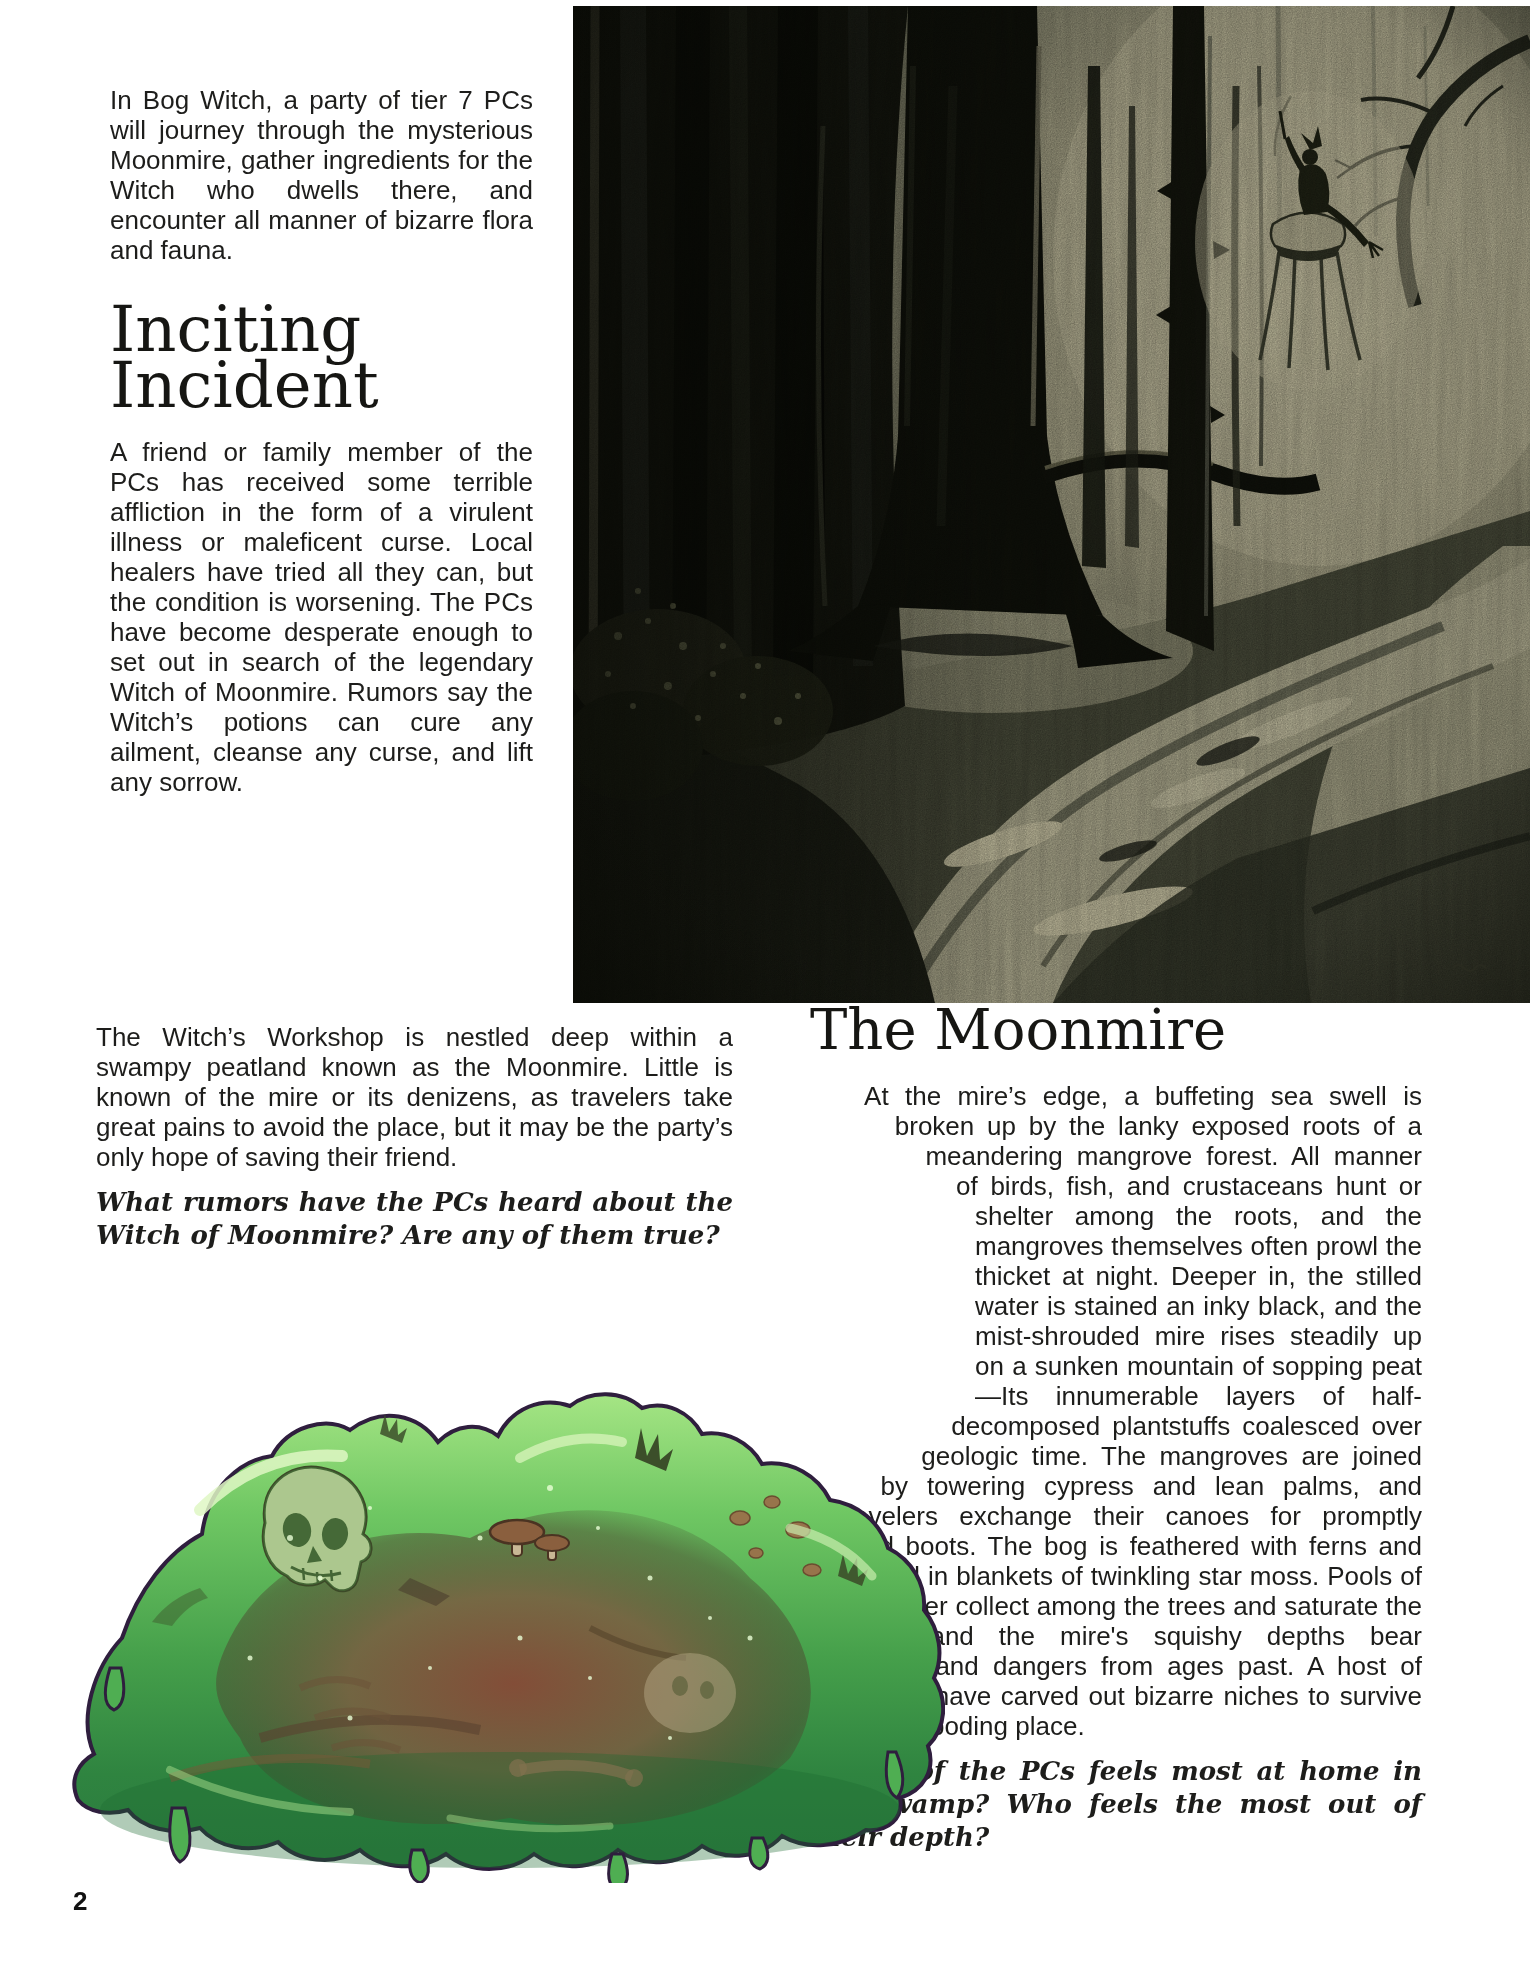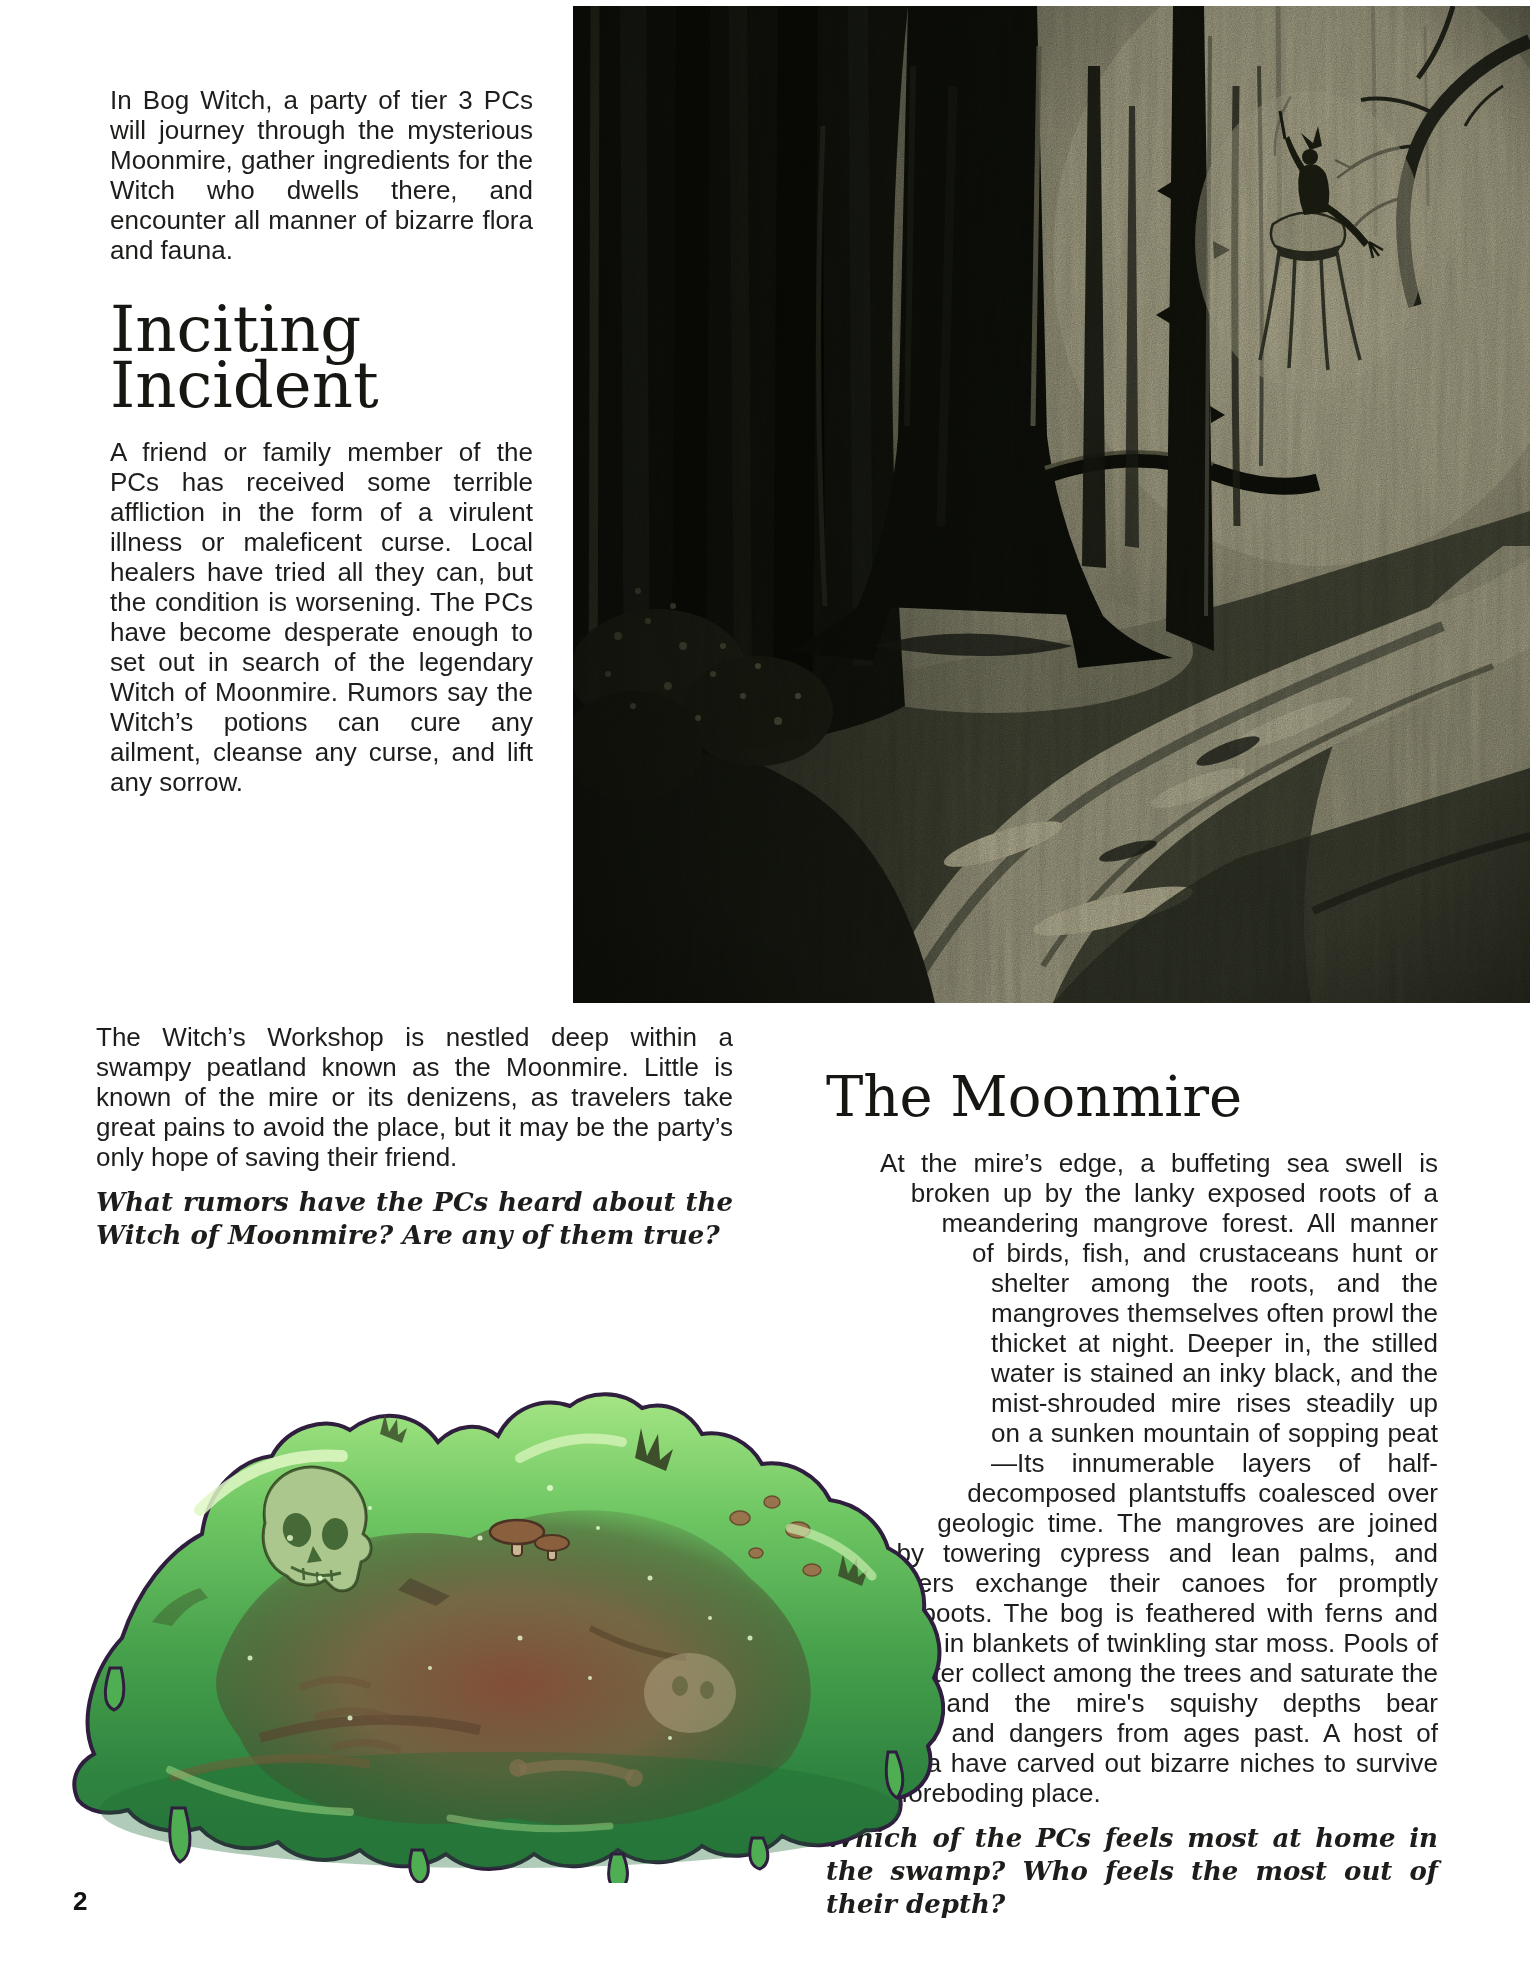--- a/index.html
+++ b/index.html
@@ -19,21 +19,21 @@
     font-size:64px;line-height:56px;margin:36px 0 24px 0;width:330px;
   }
   h2.moonmire-heading{
     font-family:"DejaVu Serif", serif;font-weight:400;color:#161613;
     font-size:56px;line-height:62px;margin:0 0 20px 0;width:100%;
   }
   .col-top-left{position:absolute;left:110px;top:85px;width:423px;}
   .forest-illo{position:absolute;left:573px;top:6px;width:957px;height:997px;}
   .forest-illo svg{display:block;width:100%;height:100%;}
   .col-bottom-left{position:absolute;left:96px;top:1022px;width:637px;}
-  .col-bottom-right{position:absolute;left:810px;top:1066px;width:612px;margin-left:16px;}
+  .col-bottom-right{position:absolute;left:810px;top:999px;width:612px;}
   .wrap-spacer{
     float:left;width:165px;height:440px;margin-top:345px;
     shape-outside:polygon(0px 0px,12px 0px,150px 135px,160px 155px,160px 300px,105px 355px,50px 395px,0px 430px);
     shape-margin:8px;
   }
   .slime-illo{position:absolute;left:50px;top:1338px;width:895px;height:545px;}
   .slime-illo svg{display:block;width:100%;height:100%;}
   .page-number{position:absolute;left:73px;top:1886px;font-size:26px;font-weight:bold;color:#111;}
 </style>
 </head>
@@ -188,21 +188,21 @@
 
       <rect x="0" y="0" width="957" height="997" filter="url(#streakF)" opacity="0.16"></rect>
       <rect x="0" y="0" width="957" height="997" filter="url(#grainF)" opacity="0.4"></rect>
       <rect x="0" y="0" width="957" height="997" fill="url(#leftDarkG)"></rect>
       <rect x="0" y="0" width="957" height="997" fill="url(#vinG)"></rect>
       <path d="M880 962 q5 -6 11 0 t11 0 t11 0" stroke="#2a2c20" stroke-width="2" fill="none" opacity="0.8"></path>
     </svg>
   </div>
 
   <div class="col-top-left">
-    <p class="body-text">In Bog Witch, a party of tier 3 PCs will journey through the mysterious Moonmire, gather ingredients for the Witch who dwells there, and encounter all manner of bizarre flora and fauna.</p>
+    <p class="body-text">In Bog Witch, a party of tier 7 PCs will journey through the mysterious Moonmire, gather ingredients for the Witch who dwells there, and encounter all manner of bizarre flora and fauna.</p>
     <h2 class="section-heading">Inciting Incident</h2>
     <p class="body-text">A friend or family member of the PCs has received some terrible affliction in the form of a virulent illness or maleficent curse. Local healers have tried all they can, but the condition is worsening. The PCs have become desperate enough to set out in search of the legendary Witch of Moonmire. Rumors say the Witch’s potions can cure any ailment, cleanse any curse, and lift any sorrow.</p>
   </div>
 
   <div class="col-bottom-left">
     <p class="body-text">The Witch’s Workshop is nestled deep within a swampy peatland known as the Moonmire. Little is known of the mire or its denizens, as travelers take great pains to avoid the place, but it may be the party’s only hope of saving their friend.</p>
     <p class="question">What rumors have the PCs heard about the Witch of Moonmire? Are any of them true?</p>
   </div>
 
   <div class="col-bottom-right">

